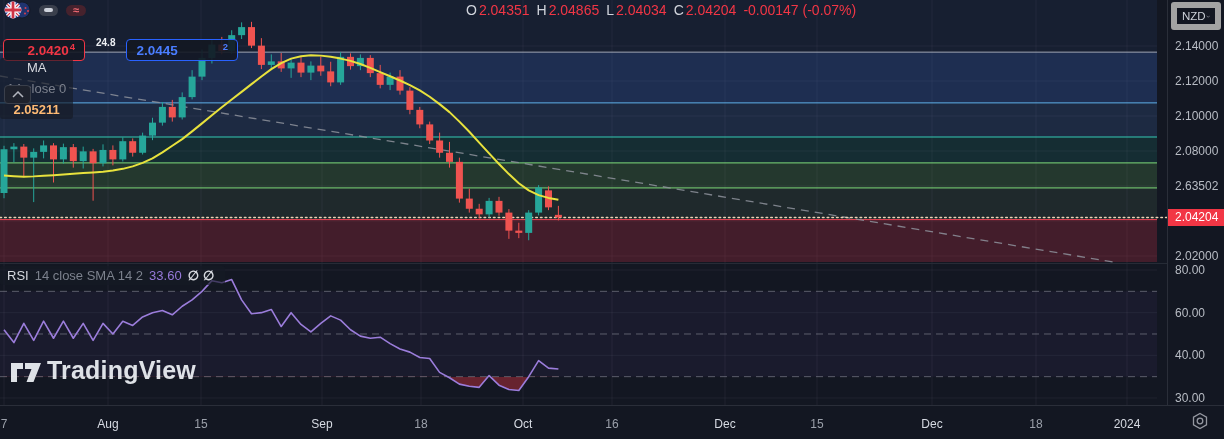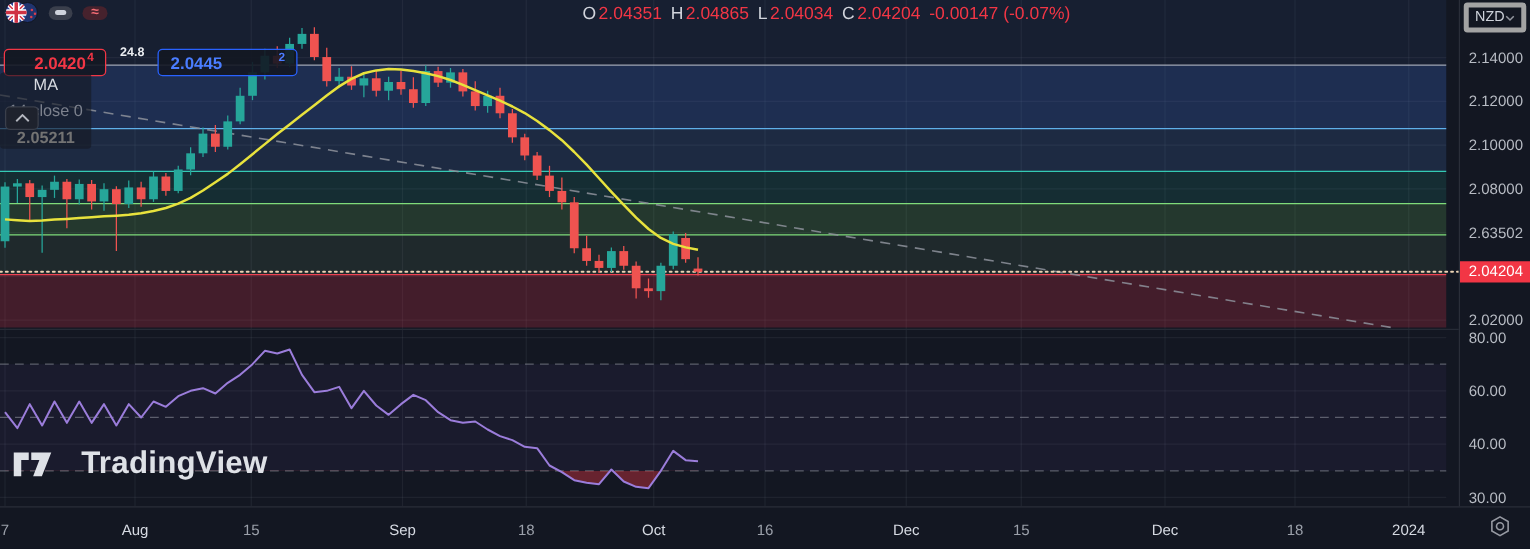--- a/index.html
+++ b/index.html
@@ -22,31 +22,31 @@
         justify-content:flex-end;font-weight:700;font-size:13.5px;background:rgba(19,23,34,0.9);margin-top:16px;}
   .tbox sup{font-size:9.5px;position:relative;top:-3.5px;margin-left:1px;}
   .sell{border:1px solid #f23645;color:#f23645;}
   .buy{border:1px solid #2962ff;color:#4a7dff;gap:44px;}
   .spread{color:#eceef2;font-size:10px;font-weight:700;}
   .ind-row{gap:6px;font-size:13px;background:rgba(22,26,37,0.65);padding:2px 7px;border-radius:3px;}
   .ma-row{left:0px;top:58px;flex-direction:column;}
   .rsi-row{left:0px;top:266px;}
   .ind-name{color:#d7dae0;}
   .ind-params{color:#7c818d;}
-  .ma-val{color:#737373;font-weight:700;}
+  .ma-val{color:#fdba74;font-weight:700;}
   .rsi-val{color:#9679d9;}
   .nullset{color:#d7dae0;font-weight:700;letter-spacing:4px;}
   .pane-btn{position:absolute;left:4px;top:85px;width:27px;height:19px;z-index:3;background:#1e222d;
         border:1px solid #3a3f4b;border-radius:4px;display:flex;align-items:center;justify-content:center;padding:0;cursor:pointer;}
-  .watermark{position:absolute;left:10px;top:356px;z-index:2;display:flex;align-items:center;gap:23px;opacity:0.95;}
+  .watermark{position:absolute;left:10px;top:356px;z-index:2;display:flex;align-items:flex-end;gap:5px;opacity:0.95;}
   .watermark span{font-size:25px;font-weight:700;color:#e9ecf1;letter-spacing:0.2px;}
   .sep{position:absolute;left:0;top:263px;width:1224px;height:1px;background:#262b36;z-index:2;}
   .paxis{position:absolute;left:1167px;top:0;width:57px;height:439px;border-left:1px solid #2a2e39;
         background:#131722;z-index:4;}
-  .nzd{position:absolute;left:3px;right:4px;top:2px;height:16px;border:4px solid #a3a3a3;border-radius:3px;
+  .nzd{position:absolute;left:3px;right:4px;top:2px;height:16px;border:6px solid #a3a3a3;border-radius:3px;
         display:flex;align-items:center;justify-content:space-between;padding:0 5px;font-size:11.5px;color:#cdd1d9;}
   .plabel{position:absolute;left:7px;transform:translateY(-50%);font-size:12px;color:#b8bcc4;}
   .ptag{position:absolute;left:0;right:0;height:17px;line-height:17px;background:#f23645;color:#fff;
         font-size:12px;padding-left:7px;z-index:5;}
   .taxis{position:absolute;left:0;top:405px;width:1224px;height:34px;border-top:1px solid #2a2e39;
         background:#131722;z-index:4;}
   .tlabel{position:absolute;top:11px;transform:translateX(-50%);font-size:12px;color:#9ba0aa;}
   .tlabel.major{color:#d6dae2;}
   .corner-icon{position:absolute;left:1191px;top:412px;z-index:5;display:flex;cursor:pointer;}
 </style>
@@ -289,20 +289,26 @@
     <span class="ind-params">14 close 0</span>
     <span class="ma-val">2.05211</span>
   </div>
 
   <button class="pane-btn">
     <svg width="12" height="7" viewBox="0 0 12 7">
       <path d="M1 6 L6 1 L11 6" stroke="#b2b5be" stroke-width="1.5" fill="none"></path>
     </svg>
   </button>
 
+  <div class="row ind-row rsi-row">
+    <span class="ind-name">RSI</span>
+    <span class="ind-params">14 close SMA 14 2</span>
+    <span class="rsi-val">33.60</span>
+    <span class="nullset"><span>∅</span><span>∅</span></span>
+  </div>
 
   <div class="watermark">
     <svg width="32" height="26" viewBox="0 0 32 26">
       <path d="M1 4 H13 V10 H7 V23 H1 Z" fill="#e9ecf1"></path>
       <path d="M15 4 H31 L23.5 23 H16.5 L21.5 10 H15 Z" fill="#e9ecf1"></path>
     </svg>
     <span>TradingView</span>
   </div>
 
   <div class="sep"></div>

